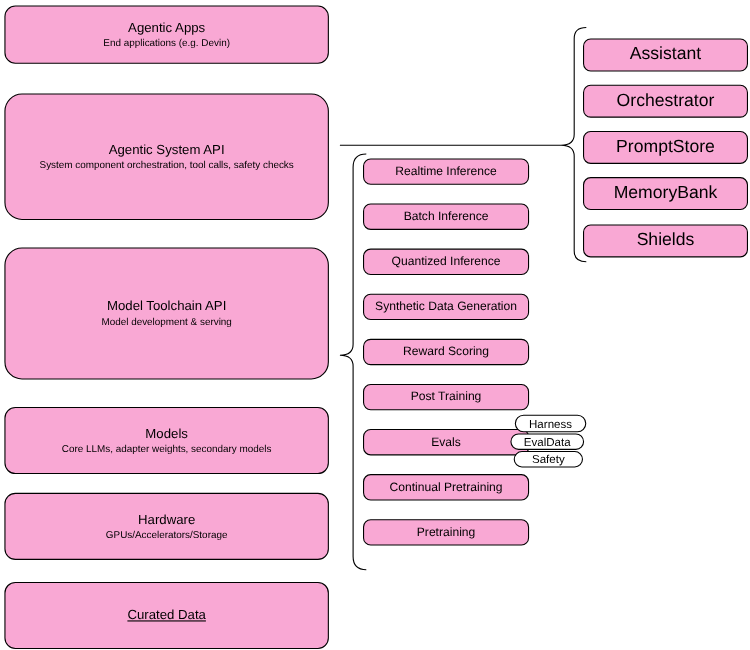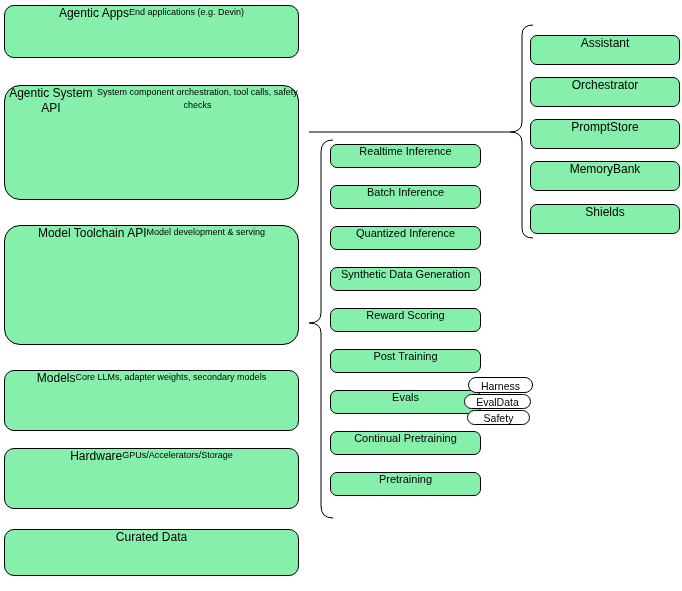--- a/index.html
+++ b/index.html
@@ -9,39 +9,39 @@
     height: 591px;
     background: #ffffff;
     font-family: "Liberation Sans", sans-serif;
     color: #000000;
     overflow: hidden;
   }
   .node {
     position: absolute;
     box-sizing: border-box;
     border: 1px solid #000000;
-    background: #86efac;
+    background: #f9a8d4;
     display: flex;
-    flex-direction: row;
-    align-items: flex-start;
+    flex-direction: column;
+    align-items: center;
     justify-content: center;
     text-align: center;
   }
   .node .title { font-size: 12px; line-height: 15px; }
   .node .subtitle { font-size: 9px; line-height: 13px; }
   .leftbox { left: 4px; width: 295px; border-radius: 10px; }
   .leftbox.big { border-radius: 16px; }
   .midbox {
     left: 330px; width: 151px; height: 24px;
     border-radius: 7px; font-size: 11px;
     z-index: 1;
   }
   .rightbox {
     left: 530px; width: 150px; height: 30px;
-    border-radius: 7px; font-size: 12px;
+    border-radius: 7px; font-size: 16px;
   }
   .pill {
     position: absolute;
     box-sizing: border-box;
     border: 1px solid #000000;
     background: #ffffff;
     border-radius: 9px;
     display: flex;
     align-items: flex-end;
     justify-content: center;
@@ -85,21 +85,21 @@
   <div class="node leftbox" style="top:370px;height:61px;">
     <div class="title">Models</div>
     <div class="subtitle">Core LLMs, adapter weights, secondary models</div>
   </div>
 
   <div class="node leftbox" style="top:448px;height:61px;">
     <div class="title">Hardware</div>
     <div class="subtitle">GPUs/Accelerators/Storage</div>
   </div>
 
-  <div class="node leftbox" style="top:529px;height:47px;">
+  <div class="node leftbox" style="top:529px;height:61px;text-decoration:underline;">
     <div class="title">Curated Data</div>
   </div>
 
   <div class="node midbox" style="top:144px;">
     <span>Realtime Inference</span>
   </div>
   <div class="node midbox" style="top:185px;">
     <span>Batch Inference</span>
   </div>
   <div class="node midbox" style="top:226px;">

